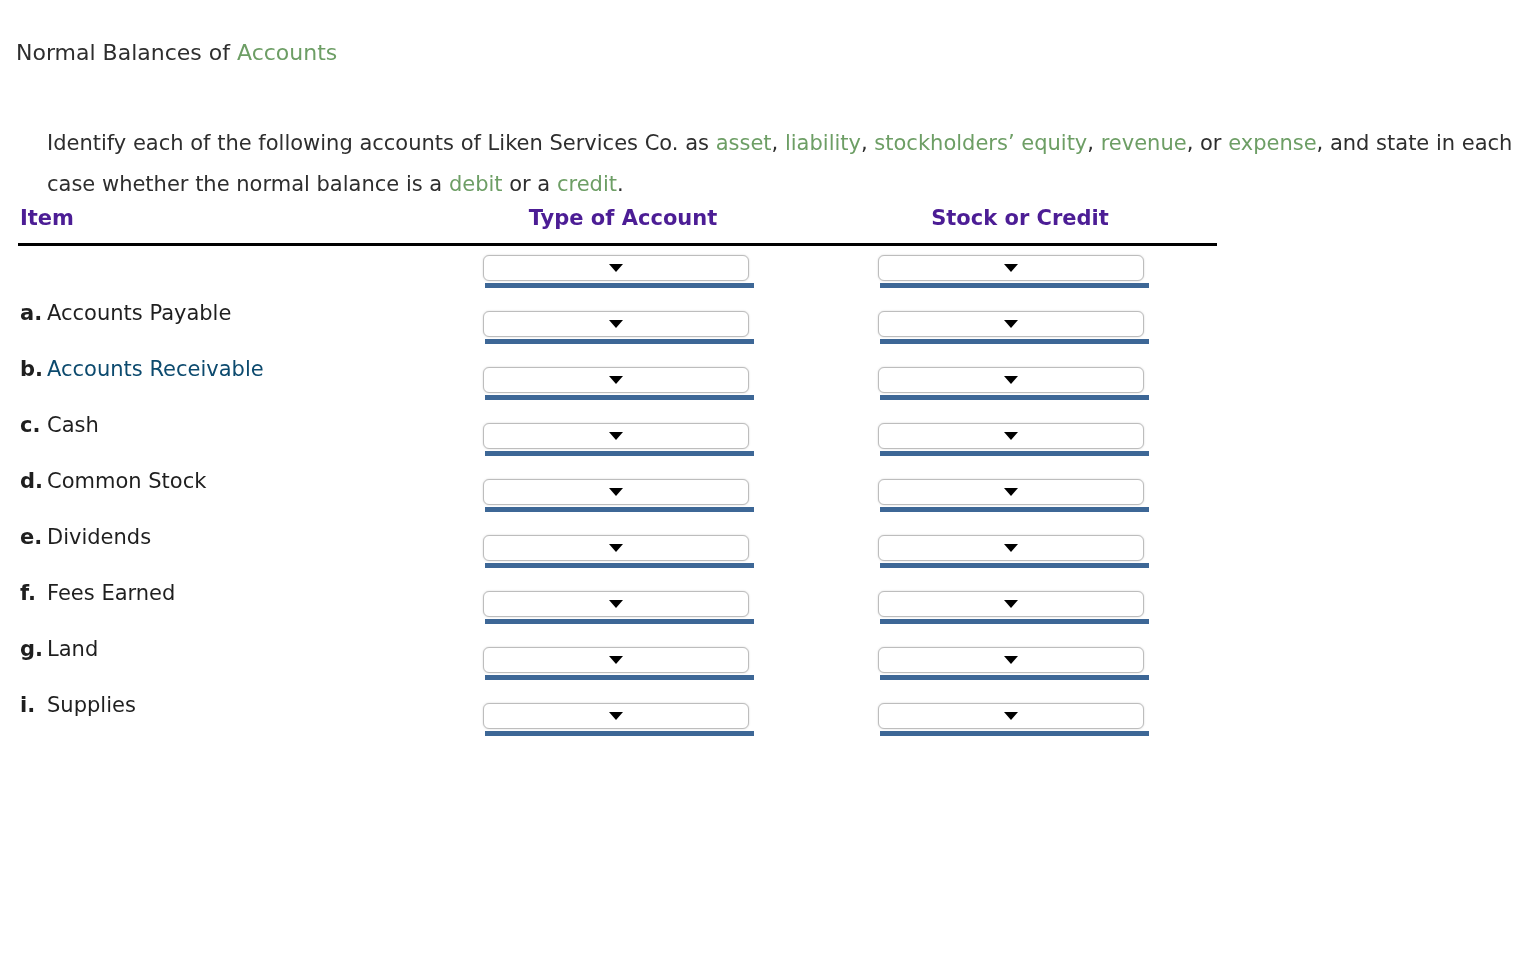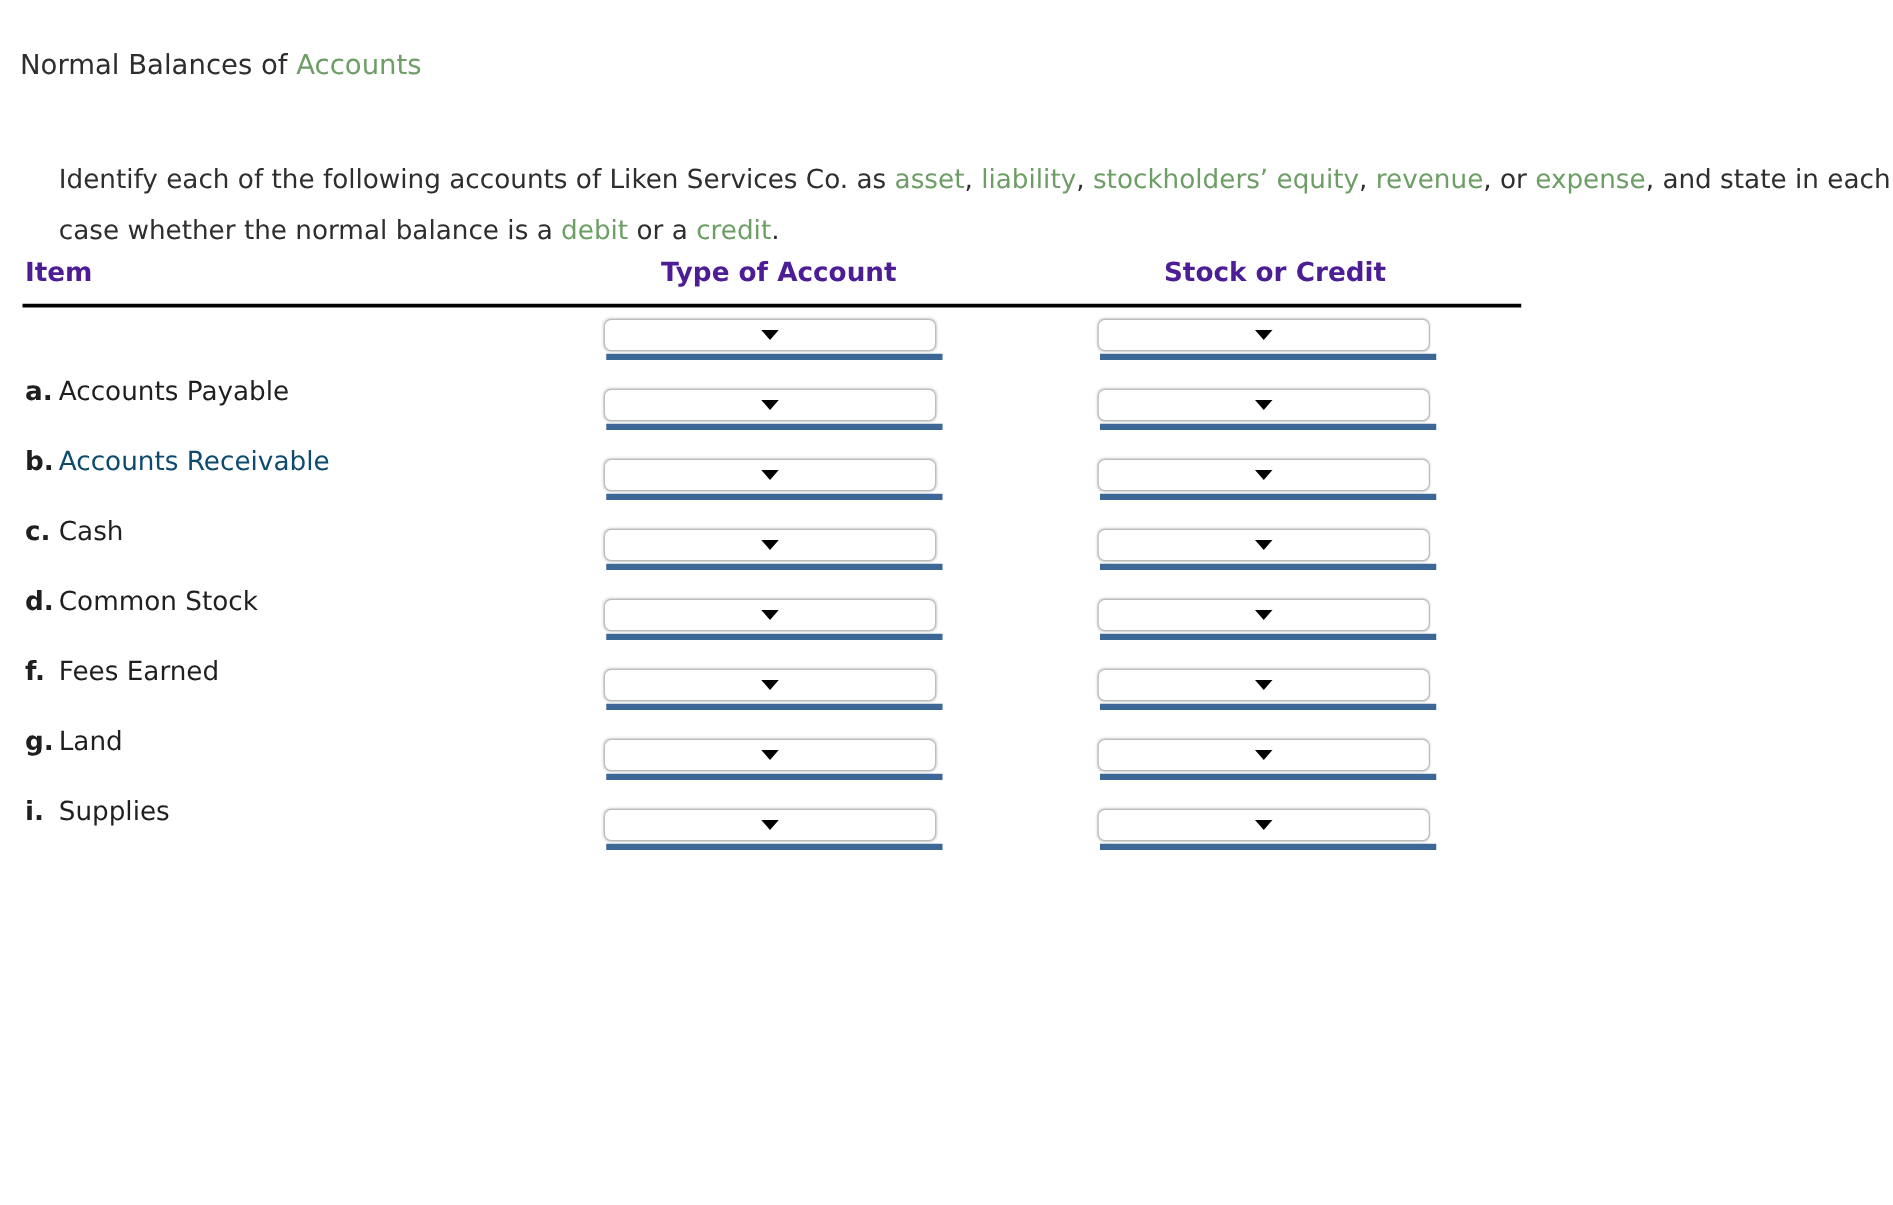--- a/index.html
+++ b/index.html
@@ -215,20 +215,35 @@
           <div class="dd-underline"></div>
         </div>
         <div class="dd-wrap col-debit">
           <div class="dd-select">
             <span class="dd-arrow"></span>
           </div>
           <div class="dd-underline"></div>
         </div>
       </div>
       <div class="row">
+        <div class="cell-item"><span class="item-letter">e.</span><span class="item-label">Dividends</span></div>
+        <div class="dd-wrap col-type">
+          <div class="dd-select">
+            <span class="dd-arrow"></span>
+          </div>
+          <div class="dd-underline"></div>
+        </div>
+        <div class="dd-wrap col-debit">
+          <div class="dd-select">
+            <span class="dd-arrow"></span>
+          </div>
+          <div class="dd-underline"></div>
+        </div>
+      </div>
+      <div class="row">
         <div class="cell-item"><span class="item-letter">f.</span><span class="item-label">Fees Earned</span></div>
         <div class="dd-wrap col-type">
           <div class="dd-select">
             <span class="dd-arrow"></span>
           </div>
           <div class="dd-underline"></div>
         </div>
         <div class="dd-wrap col-debit">
           <div class="dd-select">
             <span class="dd-arrow"></span>

